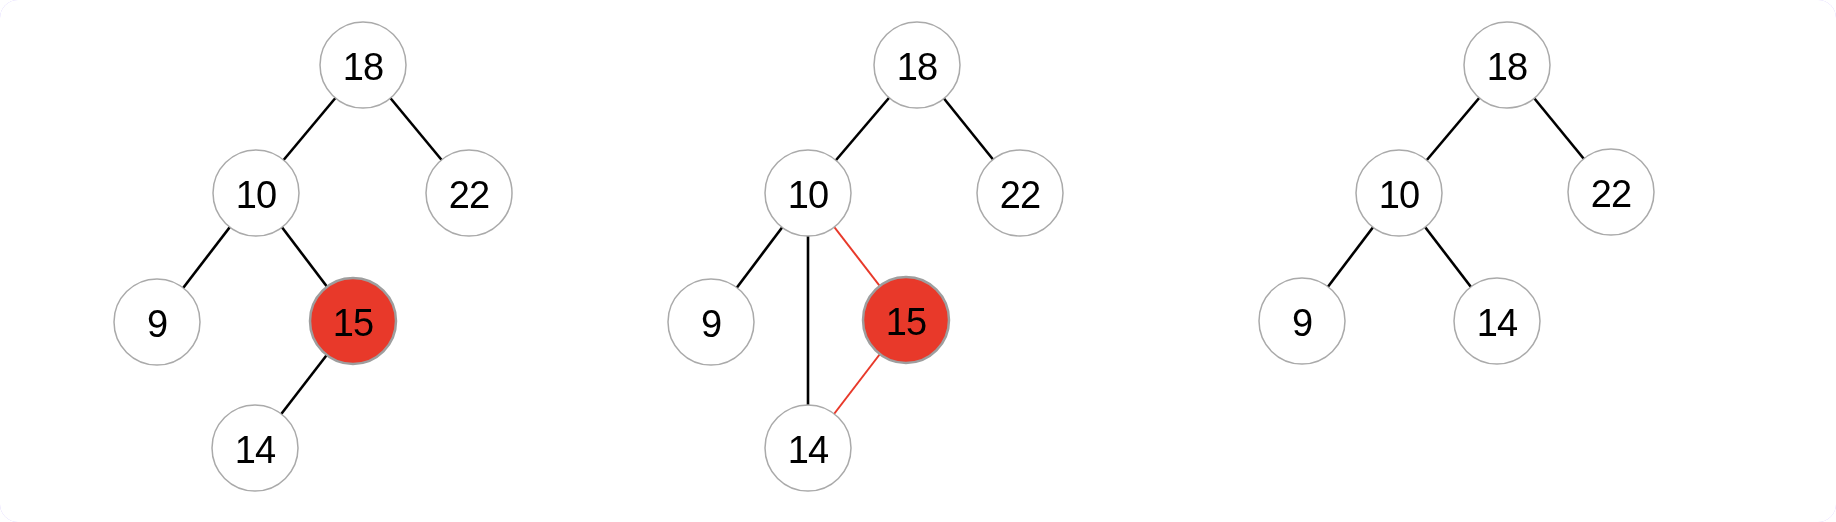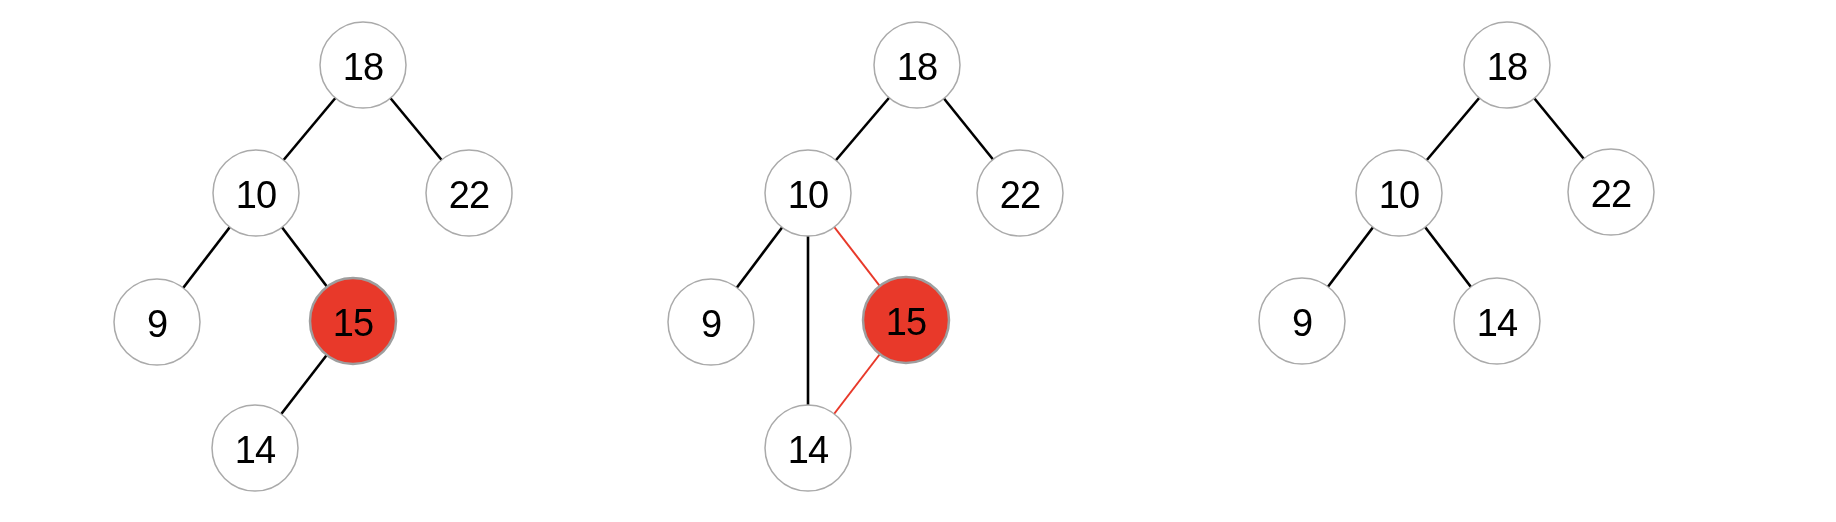--- a/index.html
+++ b/index.html
@@ -7,20 +7,21 @@
     padding: 0;
     background: #ffffff;
     font-family: "Liberation Sans", sans-serif;
   }
   .figure-wrap {
     position: relative;
     width: 1836px;
     height: 522px;
     background: #c4b5fd;
     overflow: hidden;
+    border-radius: 18px;
   }
   svg { display: block; }
   .node-label {
     font-family: "Liberation Sans", "DejaVu Sans", sans-serif;
     font-weight: 500;
     letter-spacing: -1px;
     user-select: none;
   }
 </style>
 </head>

